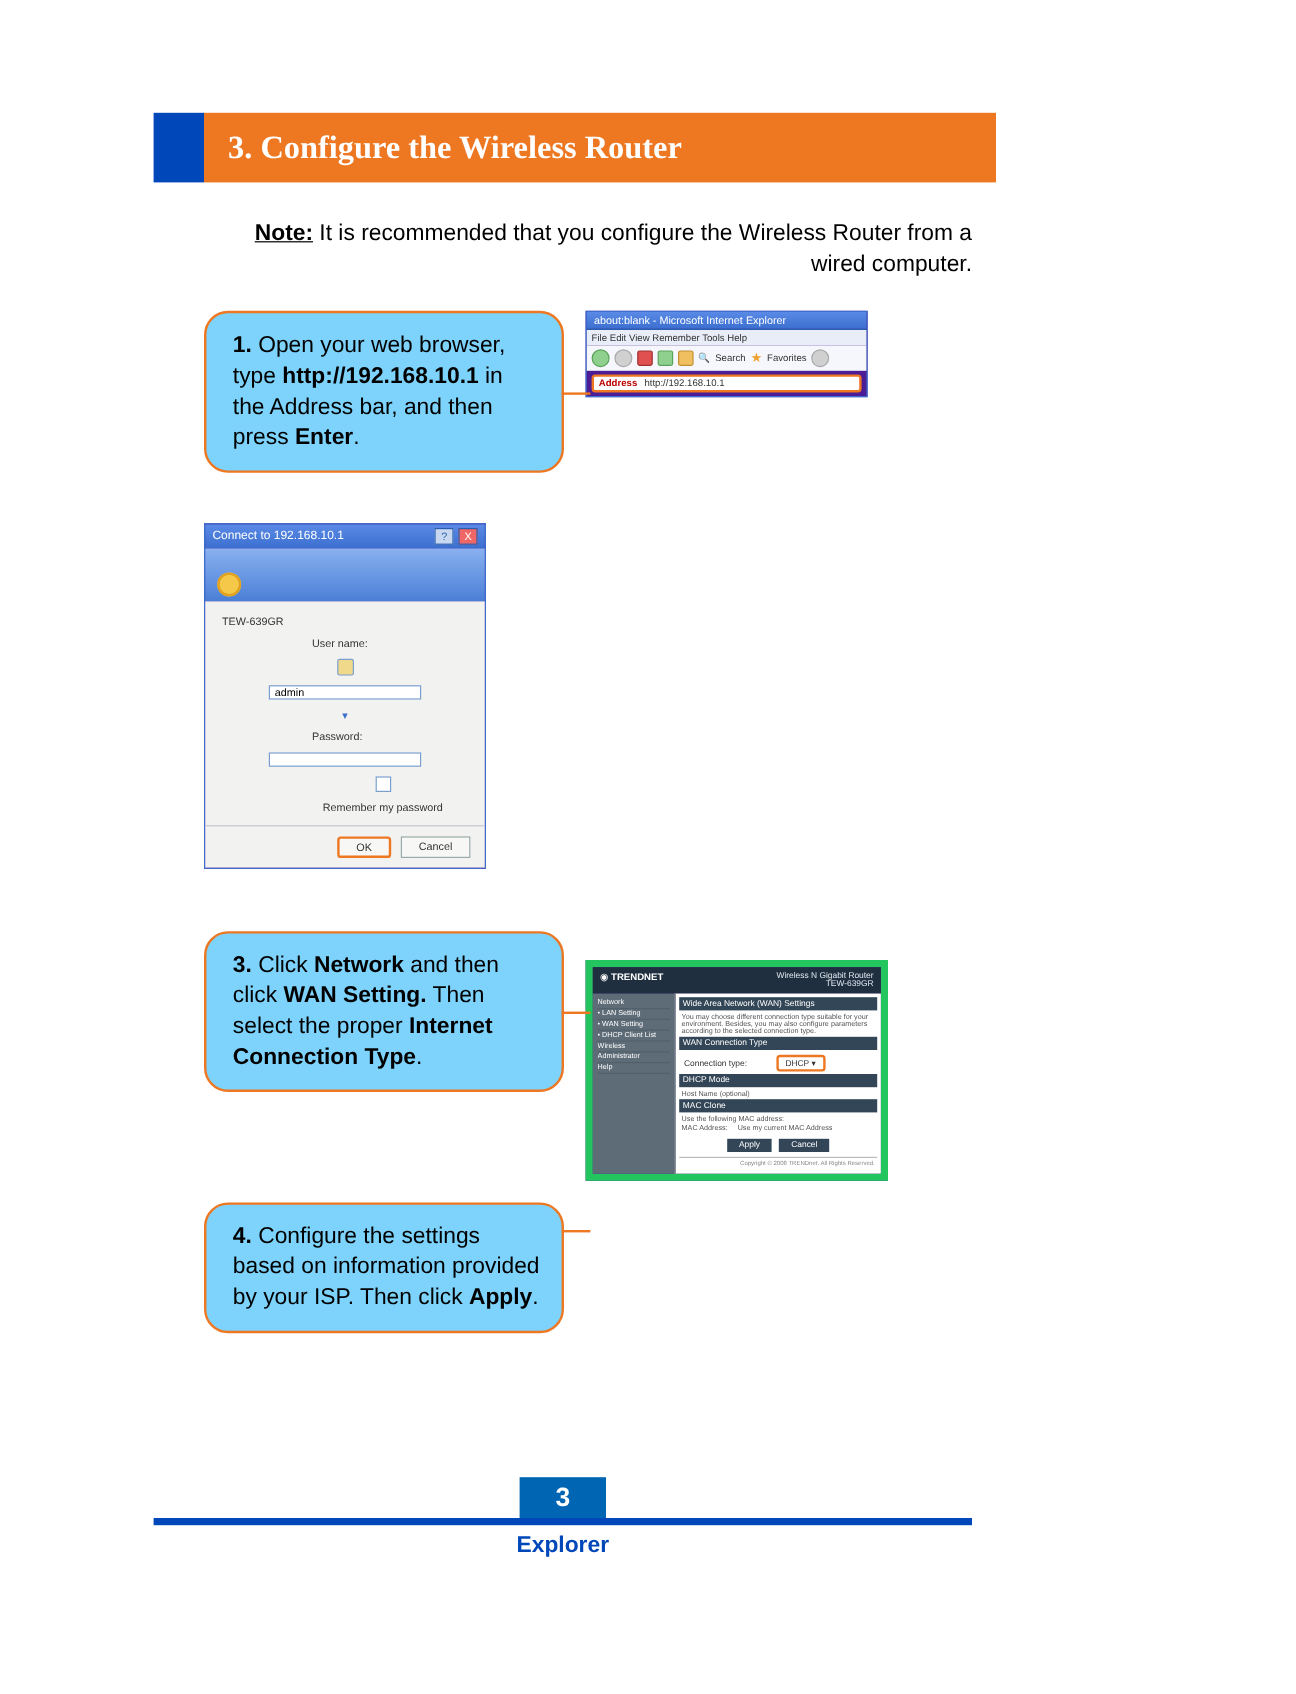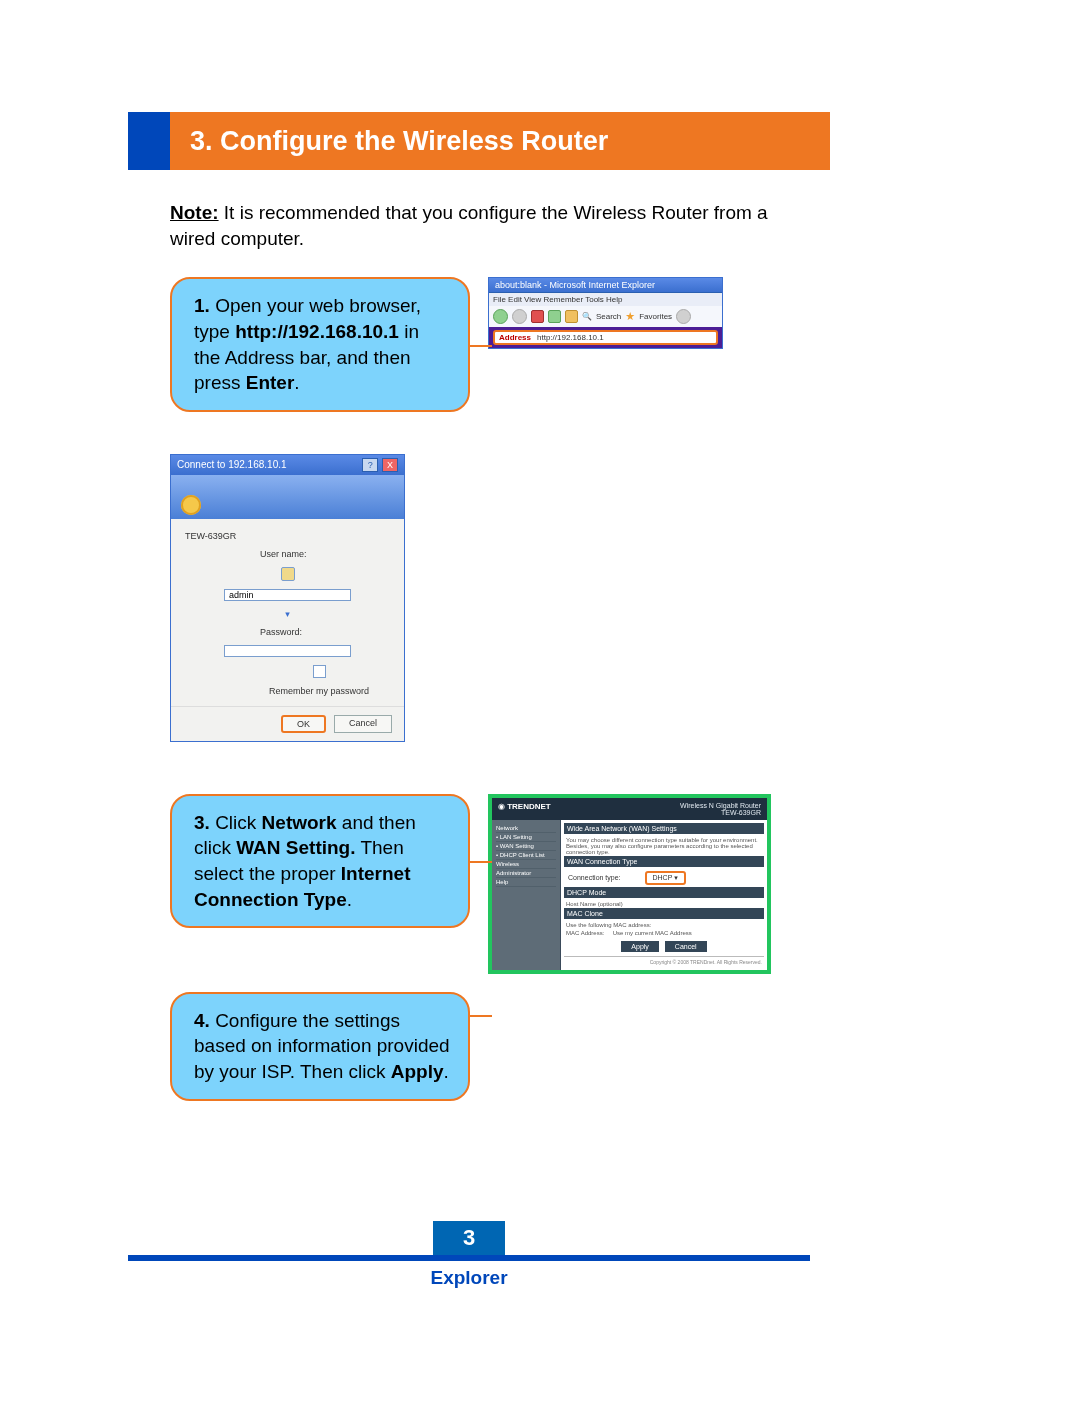--- a/index.html
+++ b/index.html
@@ -9,22 +9,23 @@
     font-family: Arial, Helvetica, sans-serif;
     width: 1080px;
   }
   .page {
     width: 1080px;
     padding: 60px 0 60px 0;
     box-sizing: border-box;
   }
   .header {
     display: flex;
-    margin: 52px 0 0 128px;
+    margin: 34px 0 0 128px;
     height: 58px;
+    font-family: Liberation Serif, serif;
   }
   .header-blue {
     width: 42px;
     background: #0047ba;
   }
   .header-orange {
     flex: 0 0 640px;
     background: #ee7722;
     display: flex;
     align-items: center;
@@ -34,20 +35,21 @@
     font-weight: bold;
   }
   .body-area {
     margin: 30px 0 0 170px;
     width: 640px;
   }
   .note-line {
     font-size: 19px;
     color: #000;
     line-height: 1.35;
+    text-align: right;
   }
   .step-row {
     display: flex;
     align-items: flex-start;
     margin-top: 26px;
     gap: 18px;
   }
   .callout {
     border: 2px solid #ee7722;
     border-radius: 20px;
@@ -159,21 +161,21 @@
     width:11px;height:11px;border:1px solid #7a9ece;background:#fff;display:inline-block;
   }
   .login-buttons{
     background:#f2f2f0;padding:8px 12px;border-top:1px solid #ddd;
     display:flex;justify-content:flex-end;gap:8px;
   }
   .login-buttons .btn{
     font-size:9px;padding:2px 14px;background:#f7f7f5;border:1px solid #9aa;
   }
   .login-buttons .btn.ok{ border:2px solid #ee7722; border-radius:3px;}
-  .admin-window{ width:283px; border:4px solid #22c55e;}
+  .admin-window{ width:252px; border:6px solid #22c55e;margin-top:24px;}
   .admin-top{
     background:#1f2f3f;color:#fff;padding:4px 6px;font-size:8px;
     display:flex;justify-content:space-between;
   }
   .admin-top .right{text-align:right;font-size:7px;color:#e0e8ef;}
   .admin-cols{display:flex;background:#5e6c77;}
   .admin-side{
     width:60px;font-size:6px;color:#fff;padding:4px 4px;
   }
   .admin-side div{padding:1px 0;border-bottom:1px solid #51606b;white-space:nowrap;overflow:hidden;}

